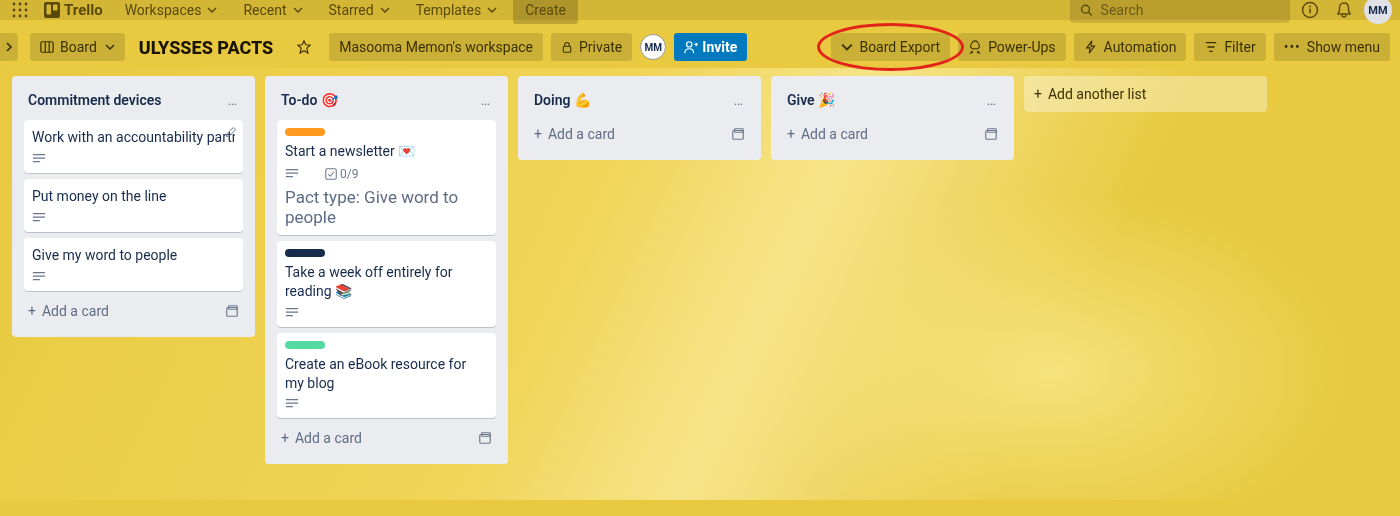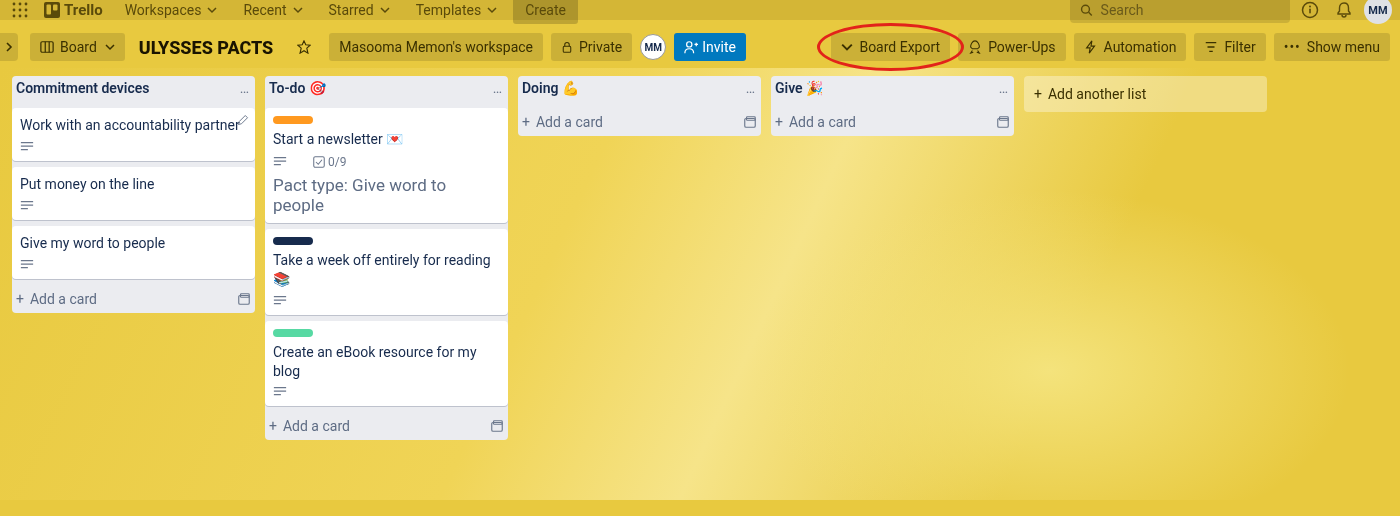--- a/index.html
+++ b/index.html
@@ -19,32 +19,32 @@
   .search-box input::placeholder { color: #6a5a1a; }
   .top-icon { width: 28px; height: 28px; display: flex; align-items: center; justify-content: center; cursor: pointer; border-radius: 3px; }
   .avatar { width: 28px; height: 28px; border-radius: 50%; background: #dfe1e6; color: #172b4d; font-size: 11px; font-weight: 700; display: flex; align-items: center; justify-content: center; cursor: pointer; }
   
   
   .board-header { height: 42px; display: flex; align-items: center; padding: 0 10px; gap: 8px; margin-top: 6px; }
   .sidebar-toggle { width: 18px; height: 28px; background: rgba(0,0,0,0.12); border-radius: 0 4px 4px 0; display: flex; align-items: center; justify-content: center; cursor: pointer; margin-left: -10px; margin-right: 4px; }
   .header-chip { padding: 6px 10px; border-radius: 3px; background: rgba(0,0,0,0.12); font-size: 14px; color: #3a3000; cursor: pointer; display: flex; align-items: center; gap: 6px; }
   .header-chip.transparent { background: transparent; }
   .board-title { font-size: 18px; font-weight: 800; color: #1a1400; padding: 0 6px; cursor: pointer; }
-  .invite-btn { padding: 6px 10px; border-radius: 3px; background: #0079bf; color: #fff; font-size: 14px; cursor: pointer; display: flex; align-items: center; gap: 4px; }
+  .invite-btn { padding: 6px 10px; border-radius: 3px; background: #0079bf; color: #fff; font-size: 14px; cursor: pointer; display: flex; align-items: center; gap: 4px; font-weight: bold; }
   .avatar-small { width: 26px; height: 26px; border-radius: 50%; background: #fff; color: #172b4d; font-size: 10px; font-weight: 700; display: flex; align-items: center; justify-content: center; border: 1px solid #999; cursor: pointer; }
   .annotation-circle { position: relative; }
   .annotation-circle::before { content: ""; position: absolute; left: -14px; top: -10px; right: -14px; bottom: -10px; border: 3px solid #e2231a; border-radius: 50%; pointer-events: none; }
   
   
   .board-canvas { display: flex; gap: 10px; padding: 8px 12px; align-items: flex-start; height: calc(100% - 84px); overflow-x: auto; position: relative; }
   .board-bg { position: absolute; inset: 0; background:
     radial-gradient(ellipse 500px 300px at 75% 70%, #f4e37c 0%, transparent 60%),
     linear-gradient(115deg, #e8c93f 0%, #f0d456 40%, #f6e489 55%, #e8c93f 75%);
     z-index: -1; }
-  .list { width: 243px; background: #ebecf0; border-radius: 4px; padding: 0; display: flex; flex-direction: column; gap: 6px; flex-shrink: 0; }
+  .list { width: 243px; background: #ebecf0; border-radius: 4px; padding: 12px; display: flex; flex-direction: column; gap: 6px; flex-shrink: 0; }
   .list-header { display: flex; align-items: center; justify-content: space-between; padding: 2px 4px 4px; }
   .list-title { font-size: 14px; font-weight: 600; color: #172b4d; }
   .list-menu { font-size: 14px; color: #6b778c; cursor: pointer; padding: 2px; }
   .card { background: #fff; border-radius: 4px; box-shadow: 0 1px 0 rgba(9,30,66,0.2); padding: 8px; cursor: pointer; display: flex; flex-direction: column; gap: 6px; position: relative; }
   .card-label { width: 40px; height: 8px; border-radius: 4px; }
   .card-title { font-size: 14px; color: #172b4d; line-height: 1.35; }
   .card-meta { font-size: 17px; color: #5e6c84; }
   .card-badges { display: flex; align-items: center; gap: 26px; color: #6b778c; font-size: 12px; }
   .card-edit { position: absolute; top: 6px; right: 6px; color: #6b778c; }
   .add-card { display: flex; align-items: center; justify-content: space-between; padding: 6px 4px; }

